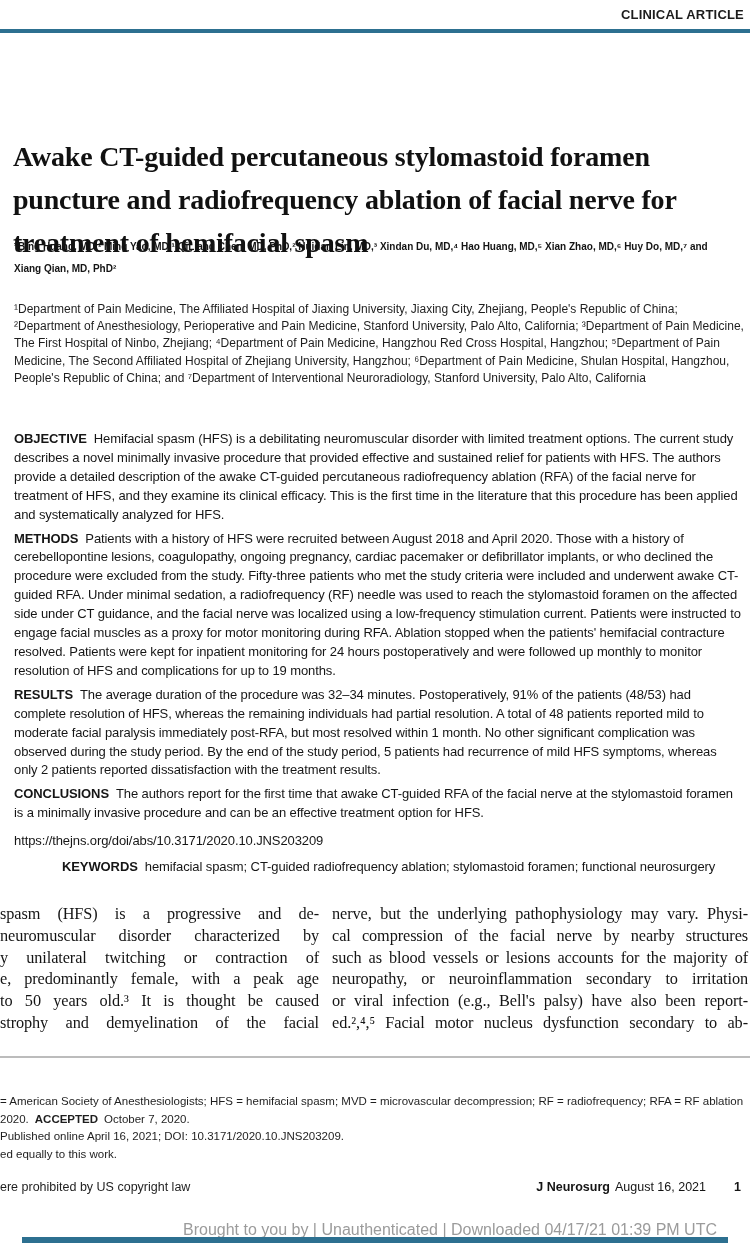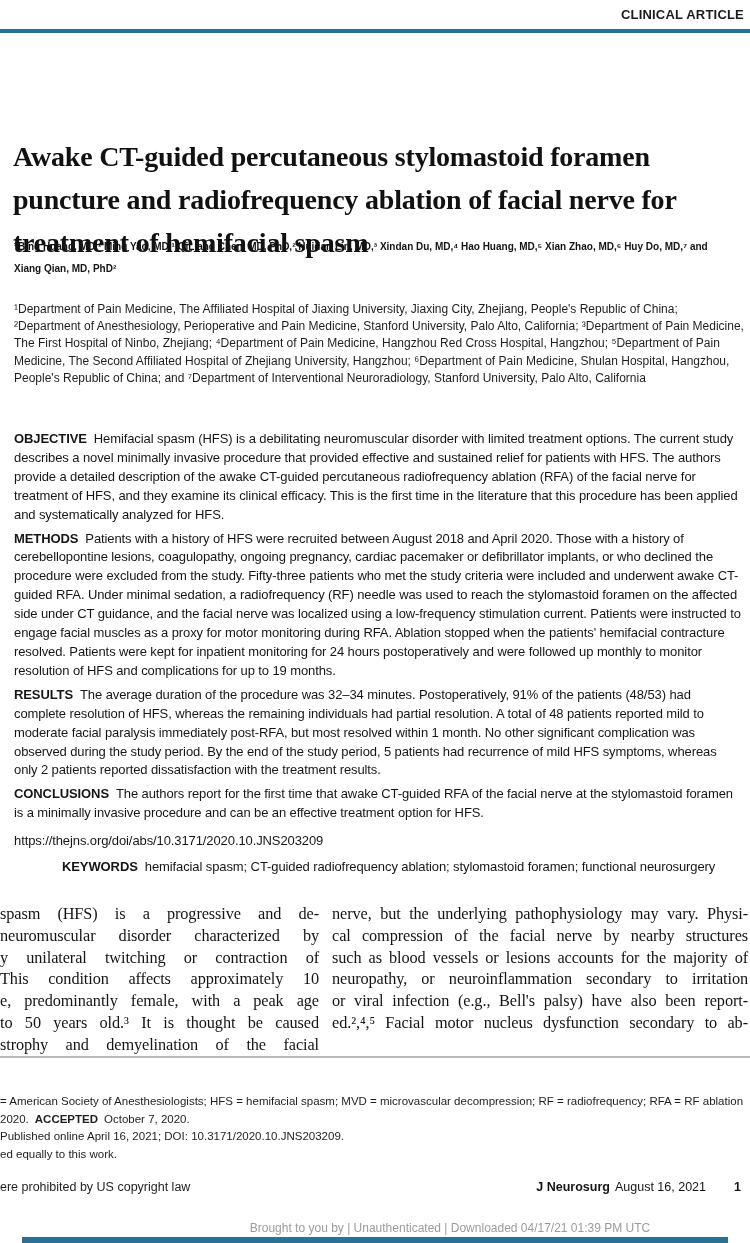--- a/index.html
+++ b/index.html
@@ -62,21 +62,21 @@
   }
   .footnotes .fn-line { white-space:nowrap; overflow:hidden; }
   .footnotes b { margin:0 6px; }
   .footer-row { position:absolute; top:1180px; left:0; width:750px; font-size:12.5px; }
   .copyright { position:absolute; left:0; top:0; color:#1e1e1e; }
   .journal-ref { position:absolute; right:44px; top:0; color:#141414; white-space:nowrap; }
   .journal-ref b { margin-right:5px; }
   .page-number { position:absolute; right:9px; top:0; font-weight:bold; }
   .download-banner {
     position:absolute; top:1221px; left:150px; width:600px;
-    text-align:center; font-size:12px; color:#9b9b9b; white-space:nowrap;
+    text-align:center; font-size:16px; color:#9b9b9b; white-space:nowrap;
   }
   .bottom-bar {
     position:absolute; bottom:0; left:22px; width:706px; height:6px;
     background:var(--accent);
   }
 </style>
 </head>
 <body>
 
 <div class="article-type">CLINICAL ARTICLE</div>
@@ -94,21 +94,20 @@
   <p><span class="sec-label">CONCLUSIONS</span><span>The authors report for the first time that awake CT-guided RFA of the facial nerve at the stylomastoid foramen is a minimally invasive procedure and can be an effective treatment option for HFS.</span></p>
   <p class="doi-line"><a href="#">https://thejns.org/doi/abs/10.3171/2020.10.JNS203209</a></p>
   <p class="keywords-line"><span class="sec-label">KEYWORDS</span><span>hemifacial spasm; CT-guided radiofrequency ablation; stylomastoid foramen; functional neurosurgery</span></p>
 </div>
 
 <div class="body-columns">
   <div class="col col-left">
     <div class="body-line">spasm (HFS) is a progressive and de-</div>
     <div class="body-line">neuromuscular disorder characterized by</div>
     <div class="body-line">y unilateral twitching or contraction of</div>
-    <div class="body-line">This condition affects approximately 10</div>
     <div class="body-line">e, predominantly female, with a peak age</div>
     <div class="body-line">to 50 years old.³ It is thought be caused</div>
     <div class="body-line">strophy and demyelination of the facial</div>
   </div>
   <div class="col col-right">
     <div class="body-line">nerve, but the underlying pathophysiology may vary. Physi-</div>
     <div class="body-line">cal compression of the facial nerve by nearby structures</div>
     <div class="body-line">such as blood vessels or lesions accounts for the majority of</div>
     <div class="body-line">neuropathy, or neuroinflammation secondary to irritation</div>
     <div class="body-line">or viral infection (e.g., Bell's palsy) have also been report-</div>

